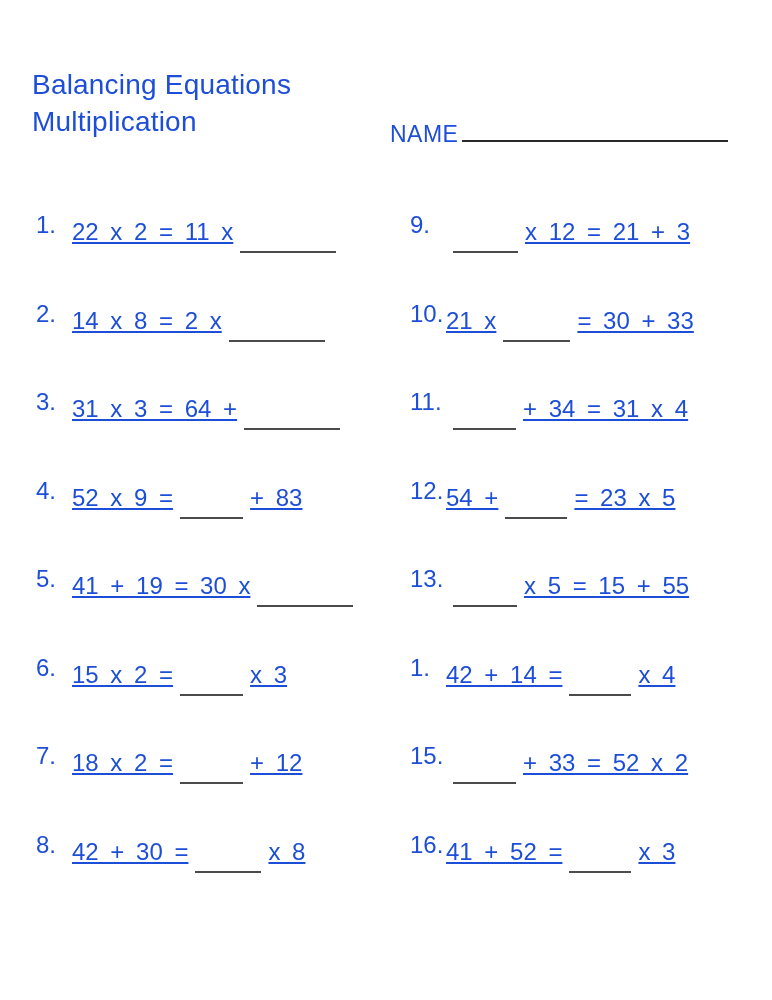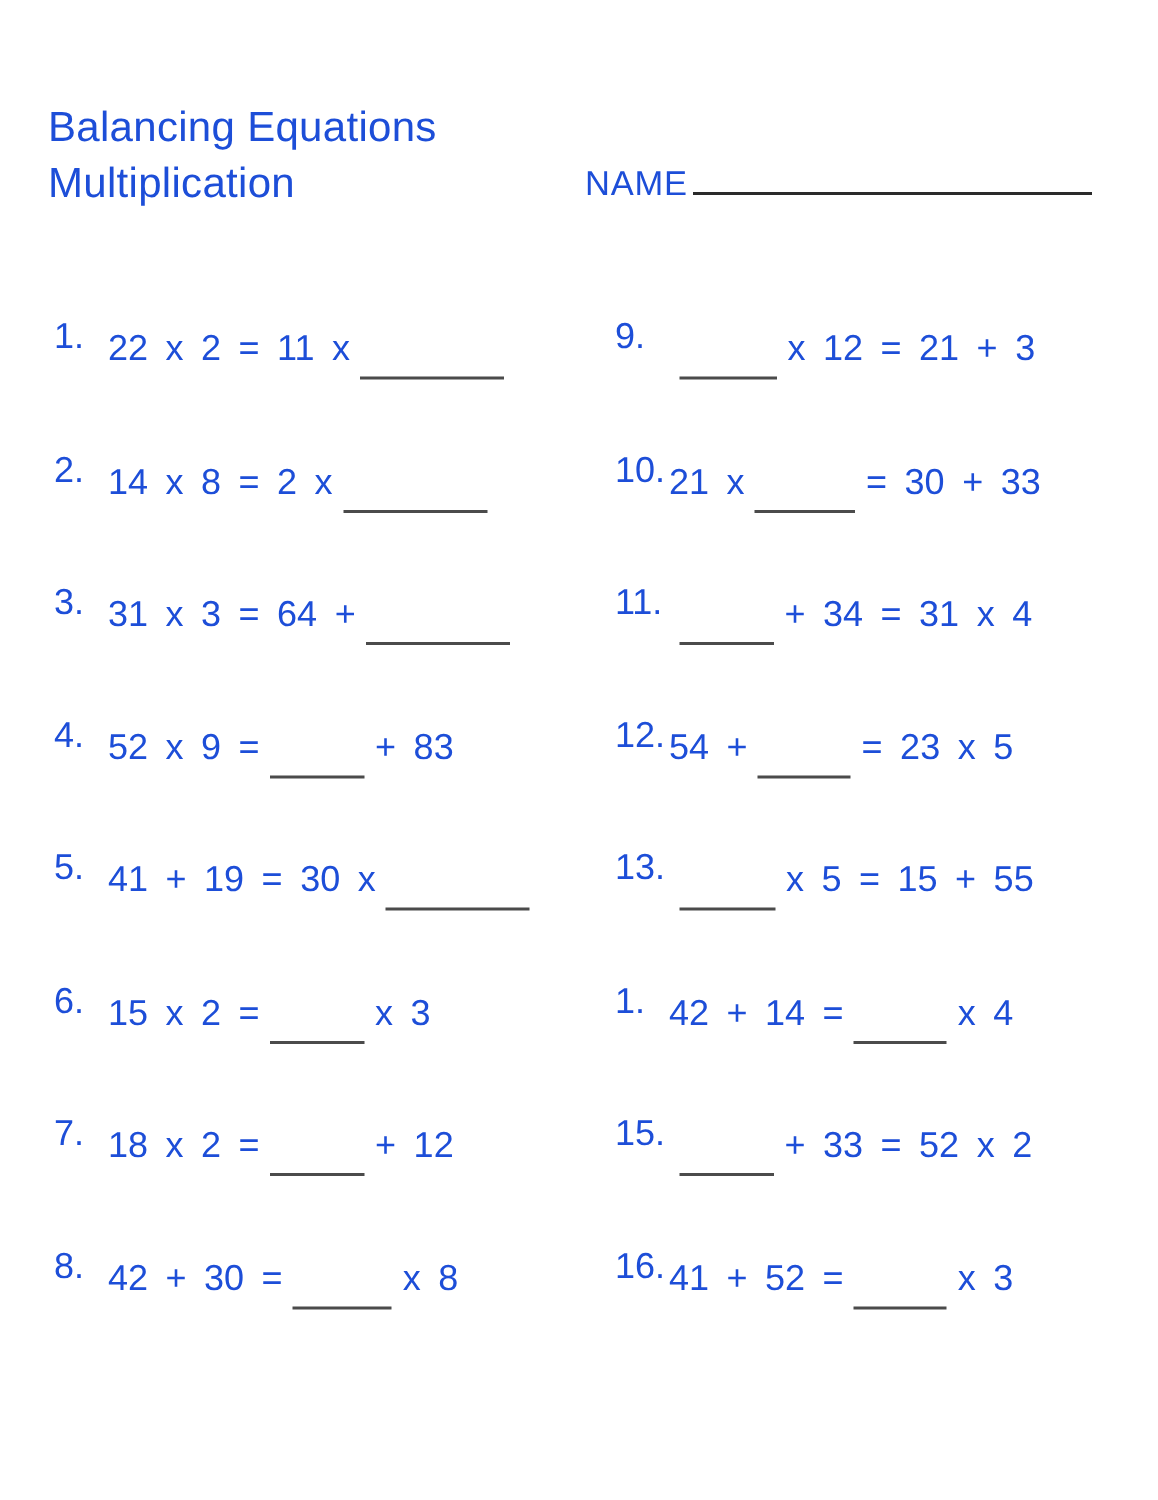--- a/index.html
+++ b/index.html
@@ -22,21 +22,21 @@
     left: 32px;
     top: 66px;
     font-size: 28px;
     line-height: 37px;
     letter-spacing: 0.2px;
     font-weight: 500;
   }
   .name-block {
     position: absolute;
     left: 390px;
-    top: 106px;
+    top: 118px;
     font-size: 23px;
     letter-spacing: 0.5px;
     white-space: nowrap;
   }
   .name-line {
     display: inline-block;
     width: 266px;
     height: 22px;
     border-bottom: 2px solid #2a2a2a;
     margin-left: 4px;
@@ -61,20 +61,21 @@
   .num {
     display: inline-block;
     width: 36px;
     flex-shrink: 0;
   }
   .expr {
     word-spacing: 5px;
   }
   .expr-text {
     display: inline-block;
+    text-decoration: underline;
   }
   .blank {
     display: inline-block;
     height: 28px;
     border-bottom: 2px solid #4b4b4b;
     position: relative;
     top: 13px;
     margin: 0 7px;
   }
 </style>

